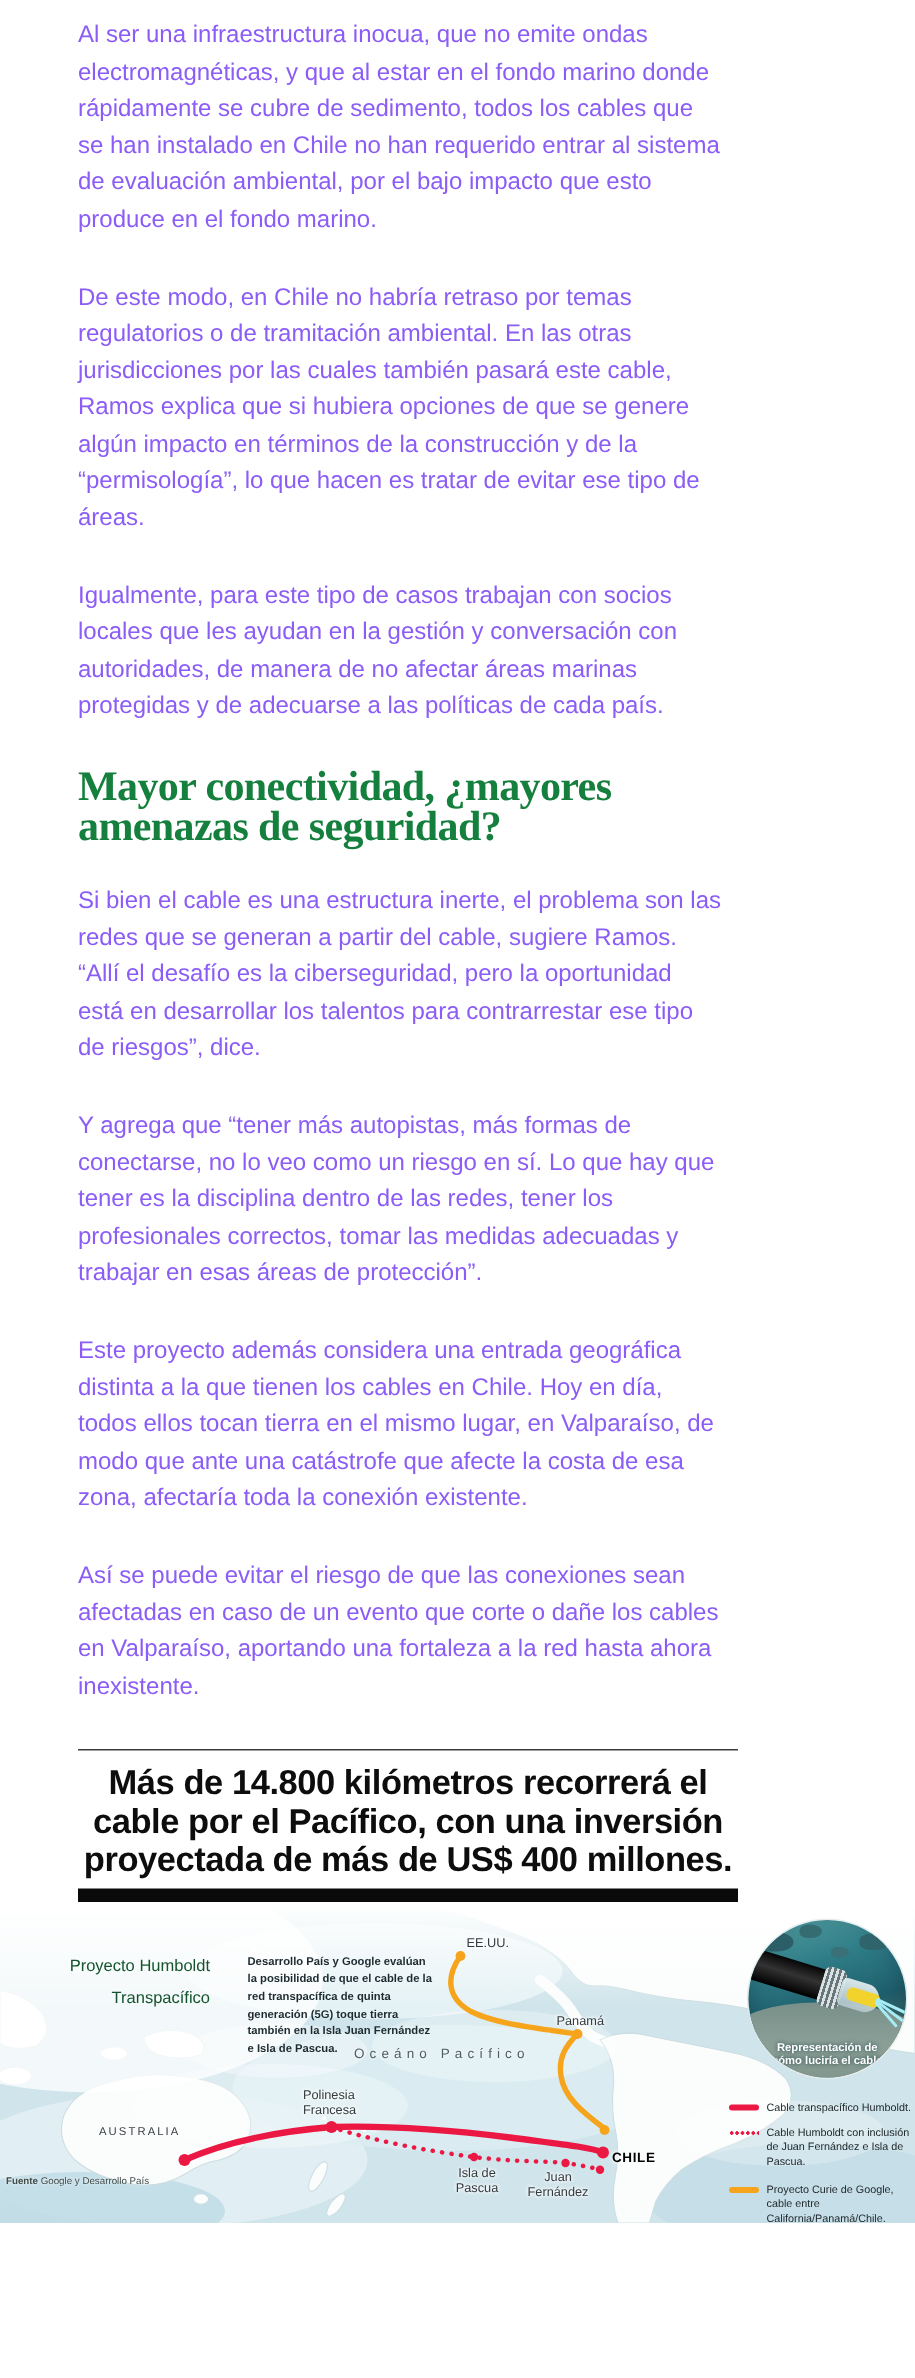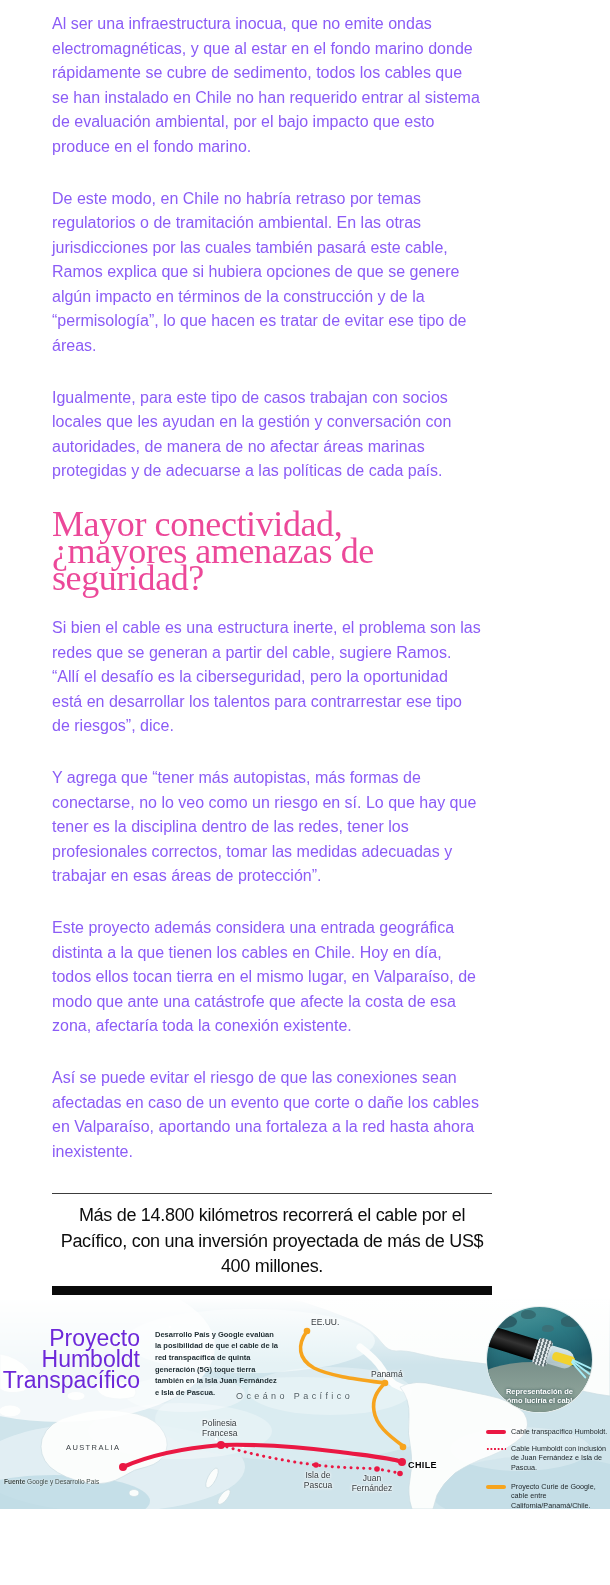--- a/index.html
+++ b/index.html
@@ -11,40 +11,40 @@
   .content p {
     width: 430px;
     font-size: 16px;
     line-height: 24.5px;
     color: #8b5cf6;
     margin: 0 0 27.5px 0;
   }
   .content h2 {
     width: 430px;
     font-family: "Liberation Serif", "DejaVu Serif", serif;
-    font-weight: normal;
-    font-size: 36px;
+    font-weight: bold;
+    font-size: 28px;
     line-height: 27px;
     letter-spacing: -0.4px;
-    color: #ec4899;
+    color: #15803d;
     margin: 0 0 24px 0;
   }
 
   
   .quote {
     margin: 29px 0 0 52px;
     width: 440px;
     border-top: 1.5px solid #3c3c3c;
     border-bottom: 9px solid #0a0a0a;
     padding: 9px 2px 6px 2px;
   }
   .quote .quote-text {
     text-align: center;
-    font-weight: normal;
-    font-size: 18px;
+    font-weight: bold;
+    font-size: 23px;
     line-height: 25.5px;
     letter-spacing: -0.3px;
     color: #0d0d0d;
   }
 
   
   .map {
     position: relative;
     width: 610px;
     height: 210px;
@@ -56,26 +56,26 @@
   .mlabel {
     position: absolute;
     z-index: 2;
     color: #333a3e;
     text-shadow: 0 0 2px #fff, 0 0 3px #fff, 0 0 4px #fff;
   }
   .map-title {
     position: absolute; z-index: 2;
     left: 0; top: 29px; width: 140px;
     text-align: right;
-    font-size: 23px; line-height: 21px;
-    color: #6d28d9;
+    font-size: 11px; line-height: 21px;
+    color: #14532d;
   }
   .map-desc {
     position: absolute; z-index: 2;
-    left: 155px; top: 30px; width: 126px;
+    left: 165px; top: 30px; width: 126px;
     font-size: 7.5px; line-height: 11.7px;
     font-weight: 600; color: #1d2b30;
   }
   .ocean-label {
     position: absolute; z-index: 2;
     left: 204px; top: 92px;
     font-size: 9px; letter-spacing: 3.4px;
     color: #4e5d63;
     text-shadow: 0 0 2px #fff;
     padding-left: 32px;
@@ -110,21 +110,21 @@
     position: absolute; z-index: 2;
     left: 4px; top: 179px;
     font-size: 6.5px; color: #3e4b49;
     text-shadow: 0 0 2px #fff;
   }
   .source-note b { font-weight: bold; }
 
   
   .inset {
     position: absolute; z-index: 3;
-    left: 486px; top: 7px;
+    left: 498px; top: 7px;
     width: 107px; height: 107px;
     border-radius: 50%;
     overflow: hidden;
     border: 1.5px solid rgba(255,255,255,0.85);
     background: linear-gradient(165deg, #55a0a3 0%, #2e7c86 30%, #1f5f6d 55%, #4f756e 78%, #6e8577 100%);
     box-shadow: inset 0 -8px 18px rgba(0,30,40,0.35);
   }
   .inset .rock { position: absolute; border-radius: 50% 60% 55% 45%; }
   .rock-a { left: 6px;  top: 8px;  width: 24px; height: 13px; background: #2b5e67; }
   .rock-b { left: 34px; top: 3px;  width: 15px; height: 9px;  background: #356c72; }

